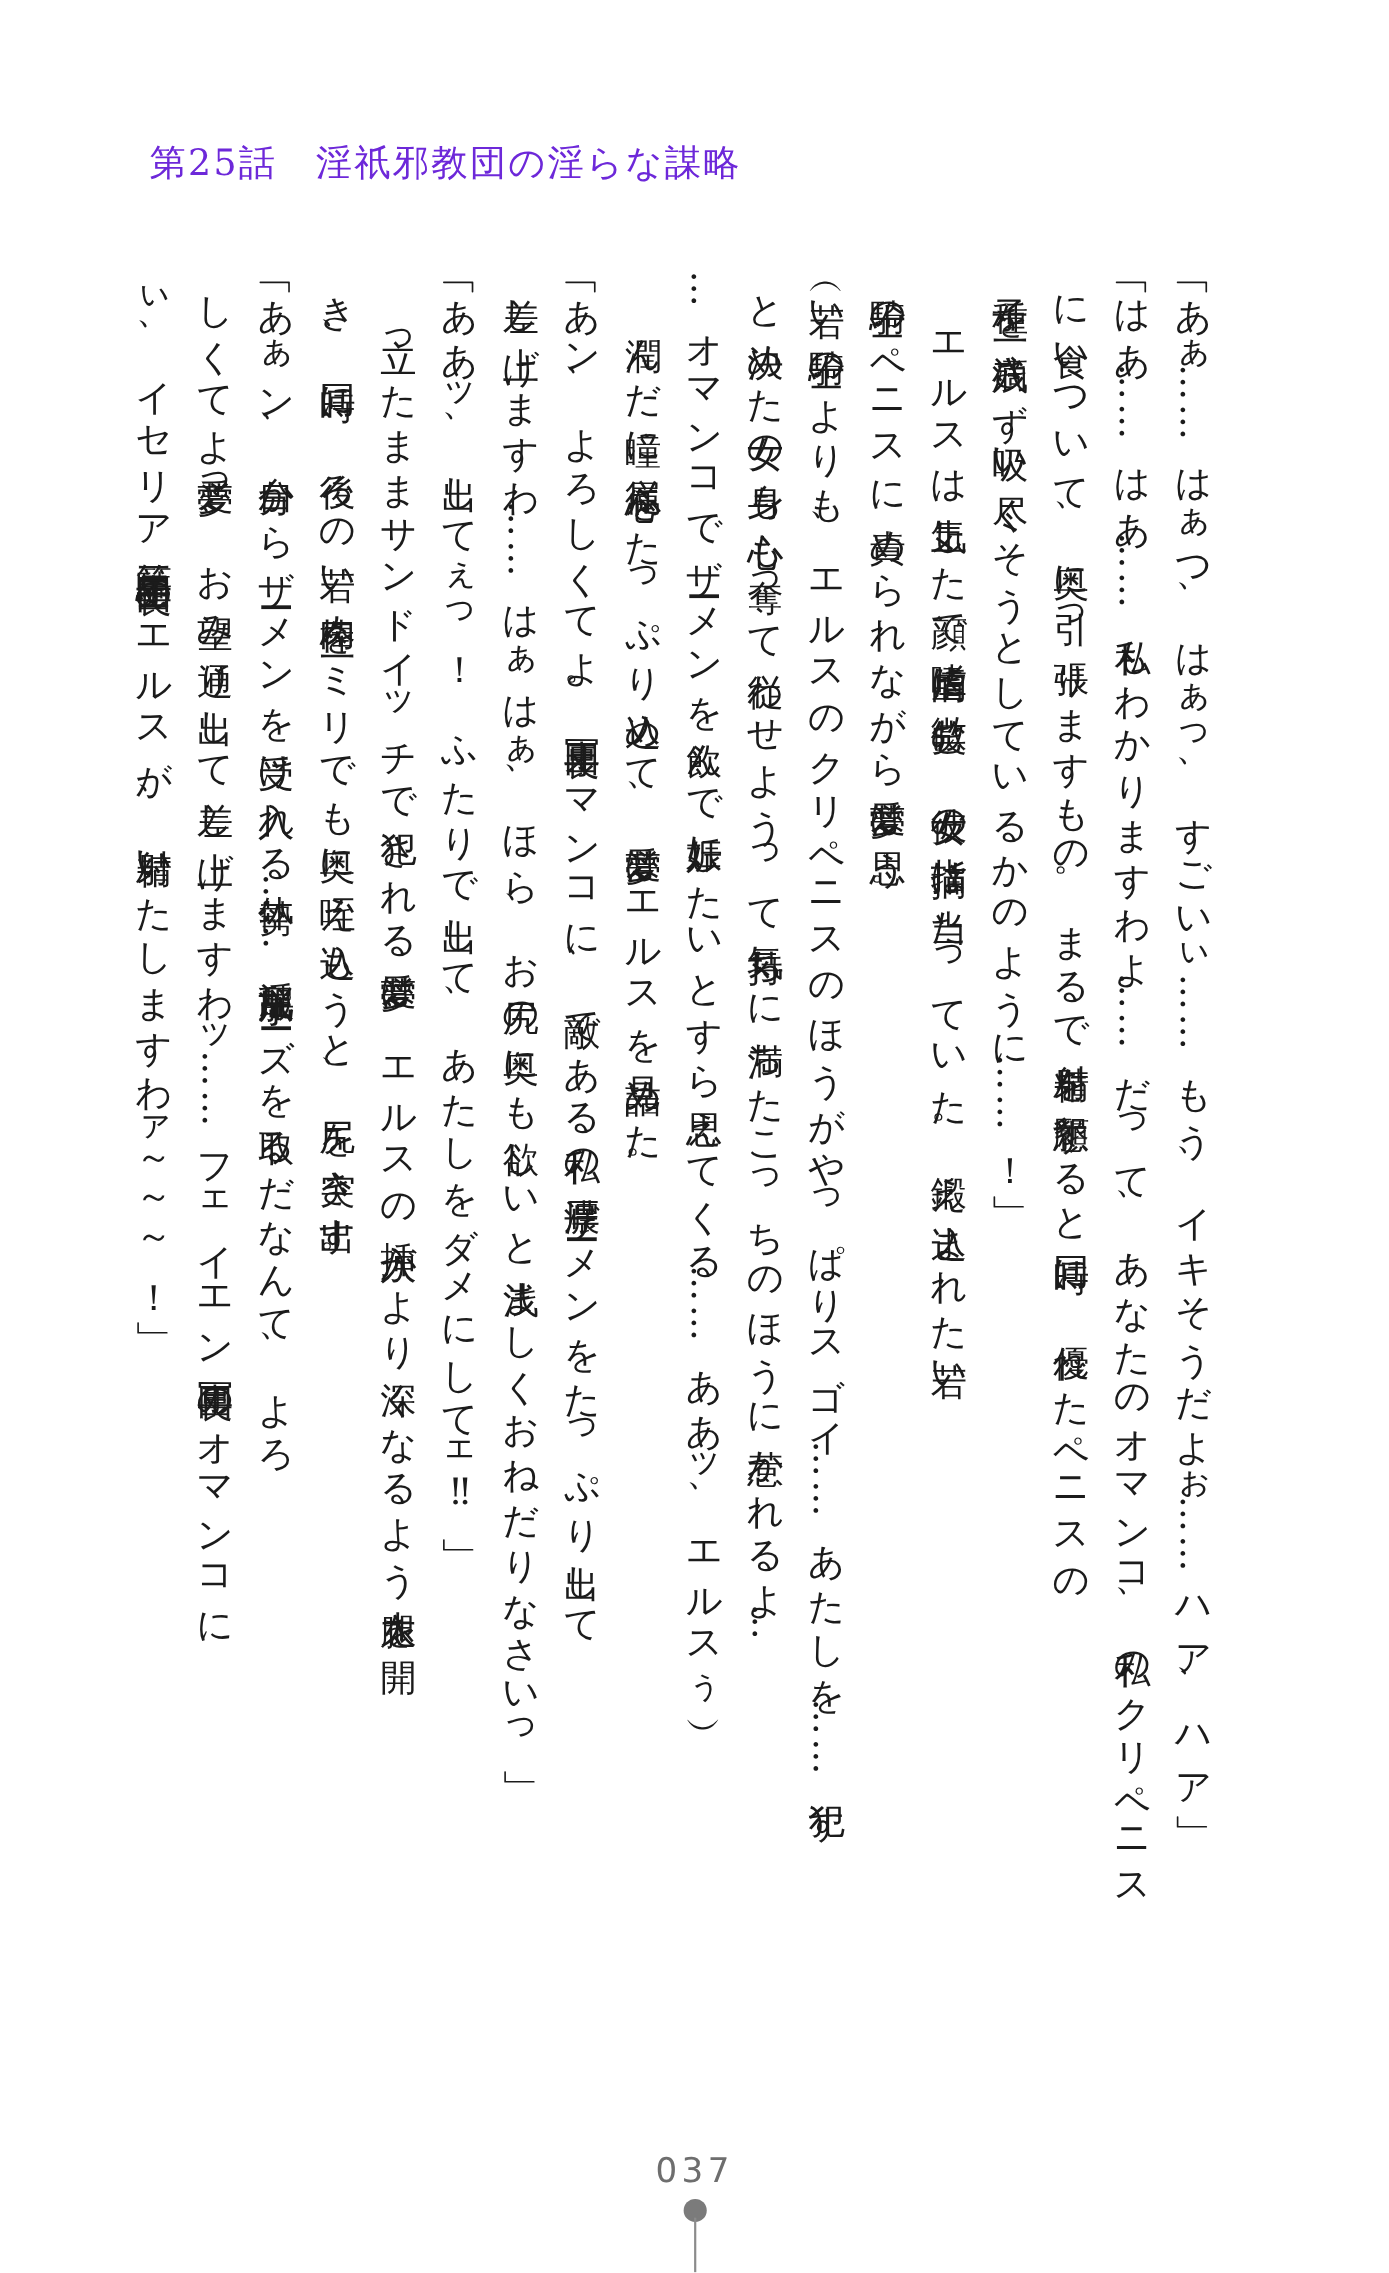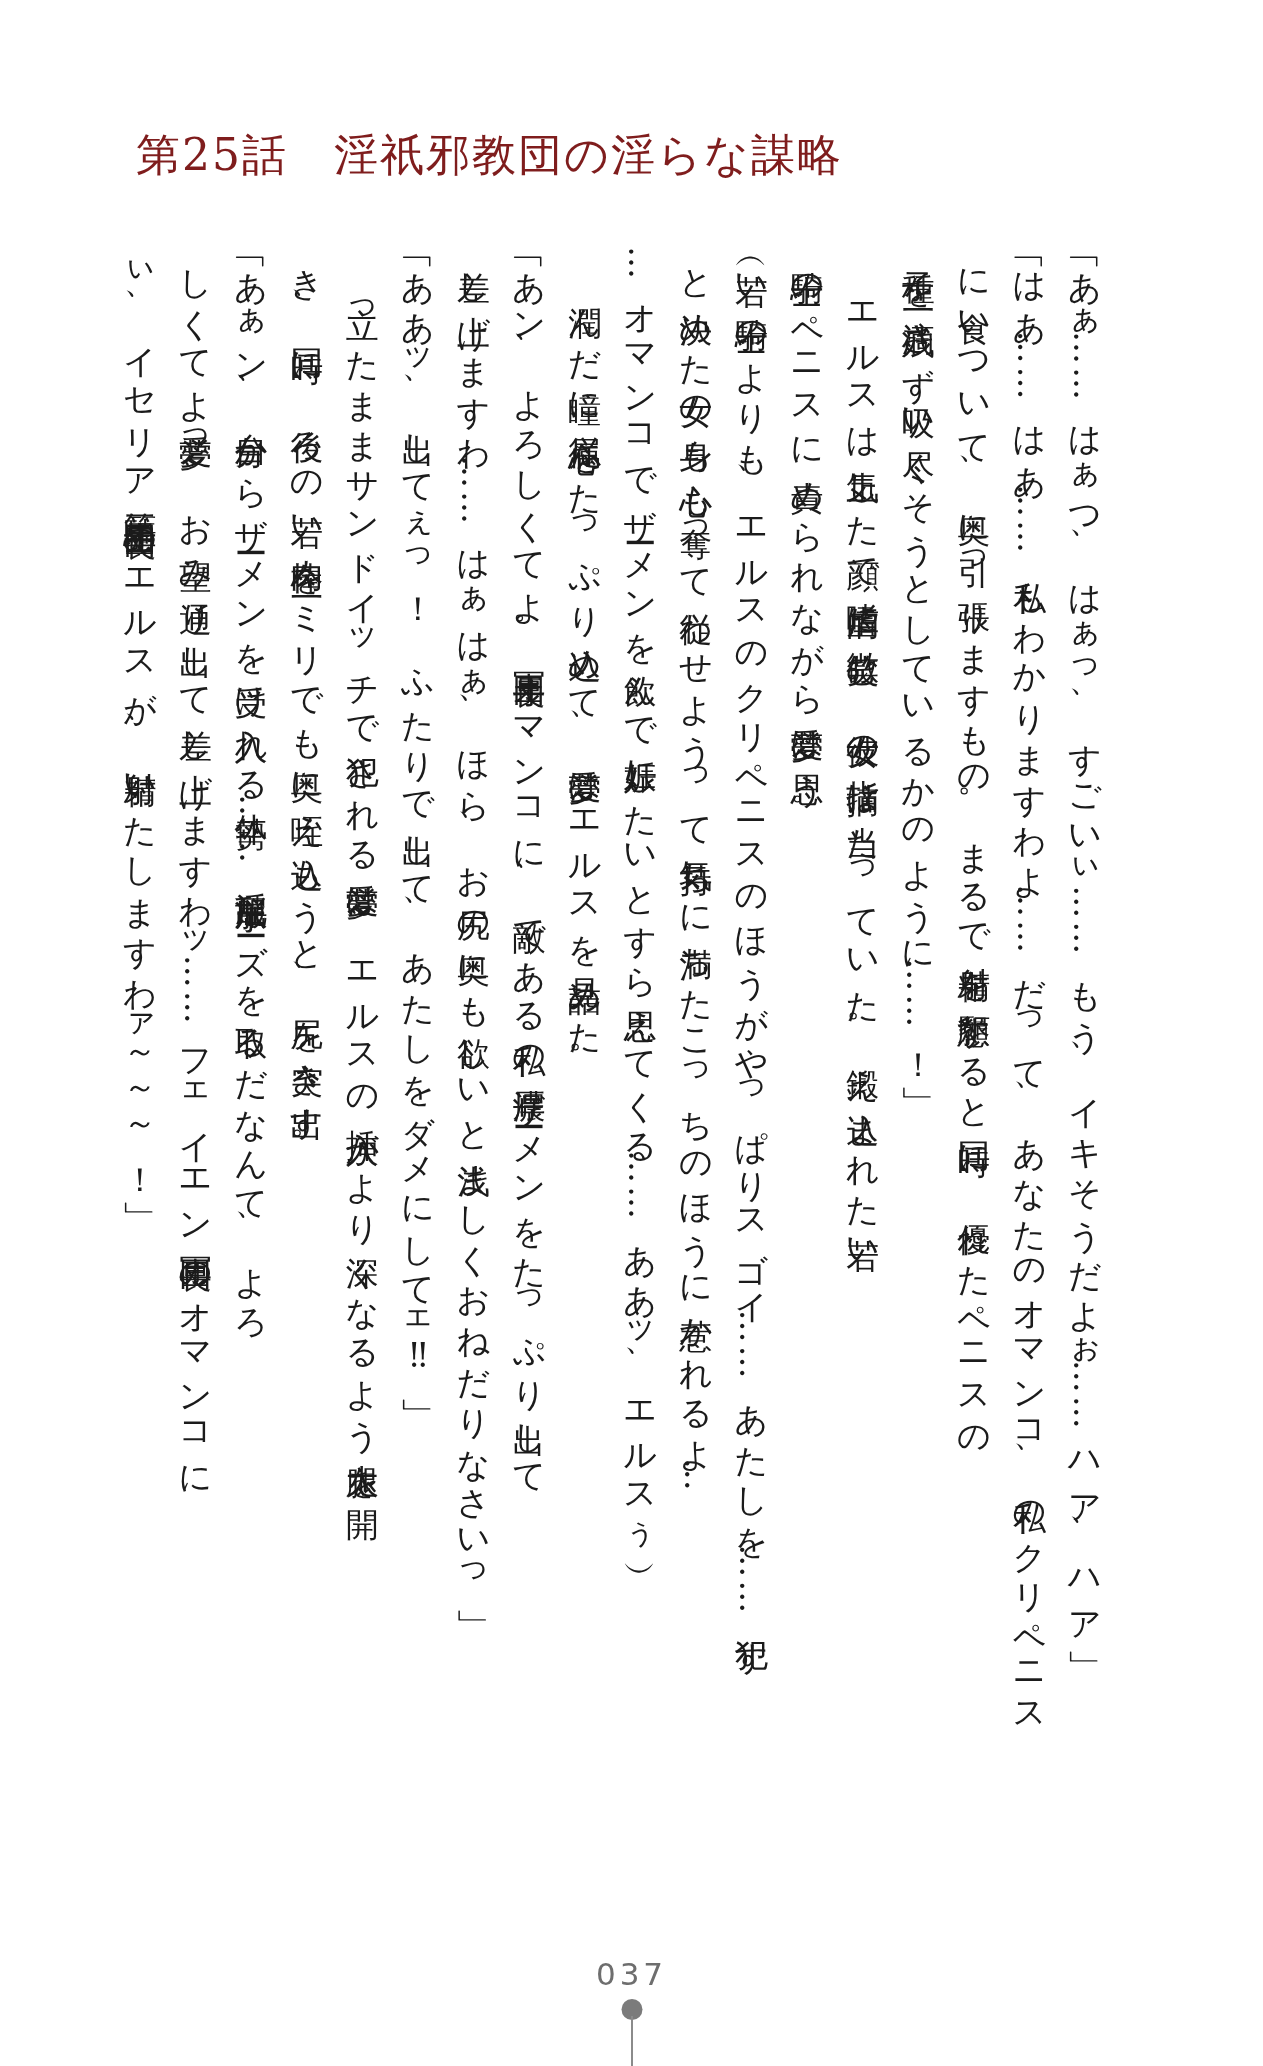--- a/index.html
+++ b/index.html
@@ -13,24 +13,24 @@
     height: 2066px;
     background: #ffffff;
     overflow: hidden;
     font-family: "DejaVu Serif", "Liberation Serif", serif;
     color: #1b1b1b;
   }
   .chapter-title {
     position: absolute;
     left: 136px;
     top: 126px;
-    font-size: 44px;
+    font-size: 33px;
     letter-spacing: 2px;
     white-space: pre;
-    color: #7f1d1d;
+    color: #6d28d9;
   }
   .body-text {
     position: absolute;
     top: 246px;
     right: 150px;
     width: 1004px;
     height: 1466px;
     writing-mode: vertical-rl;
     text-orientation: mixed;
     font-size: 33px;

